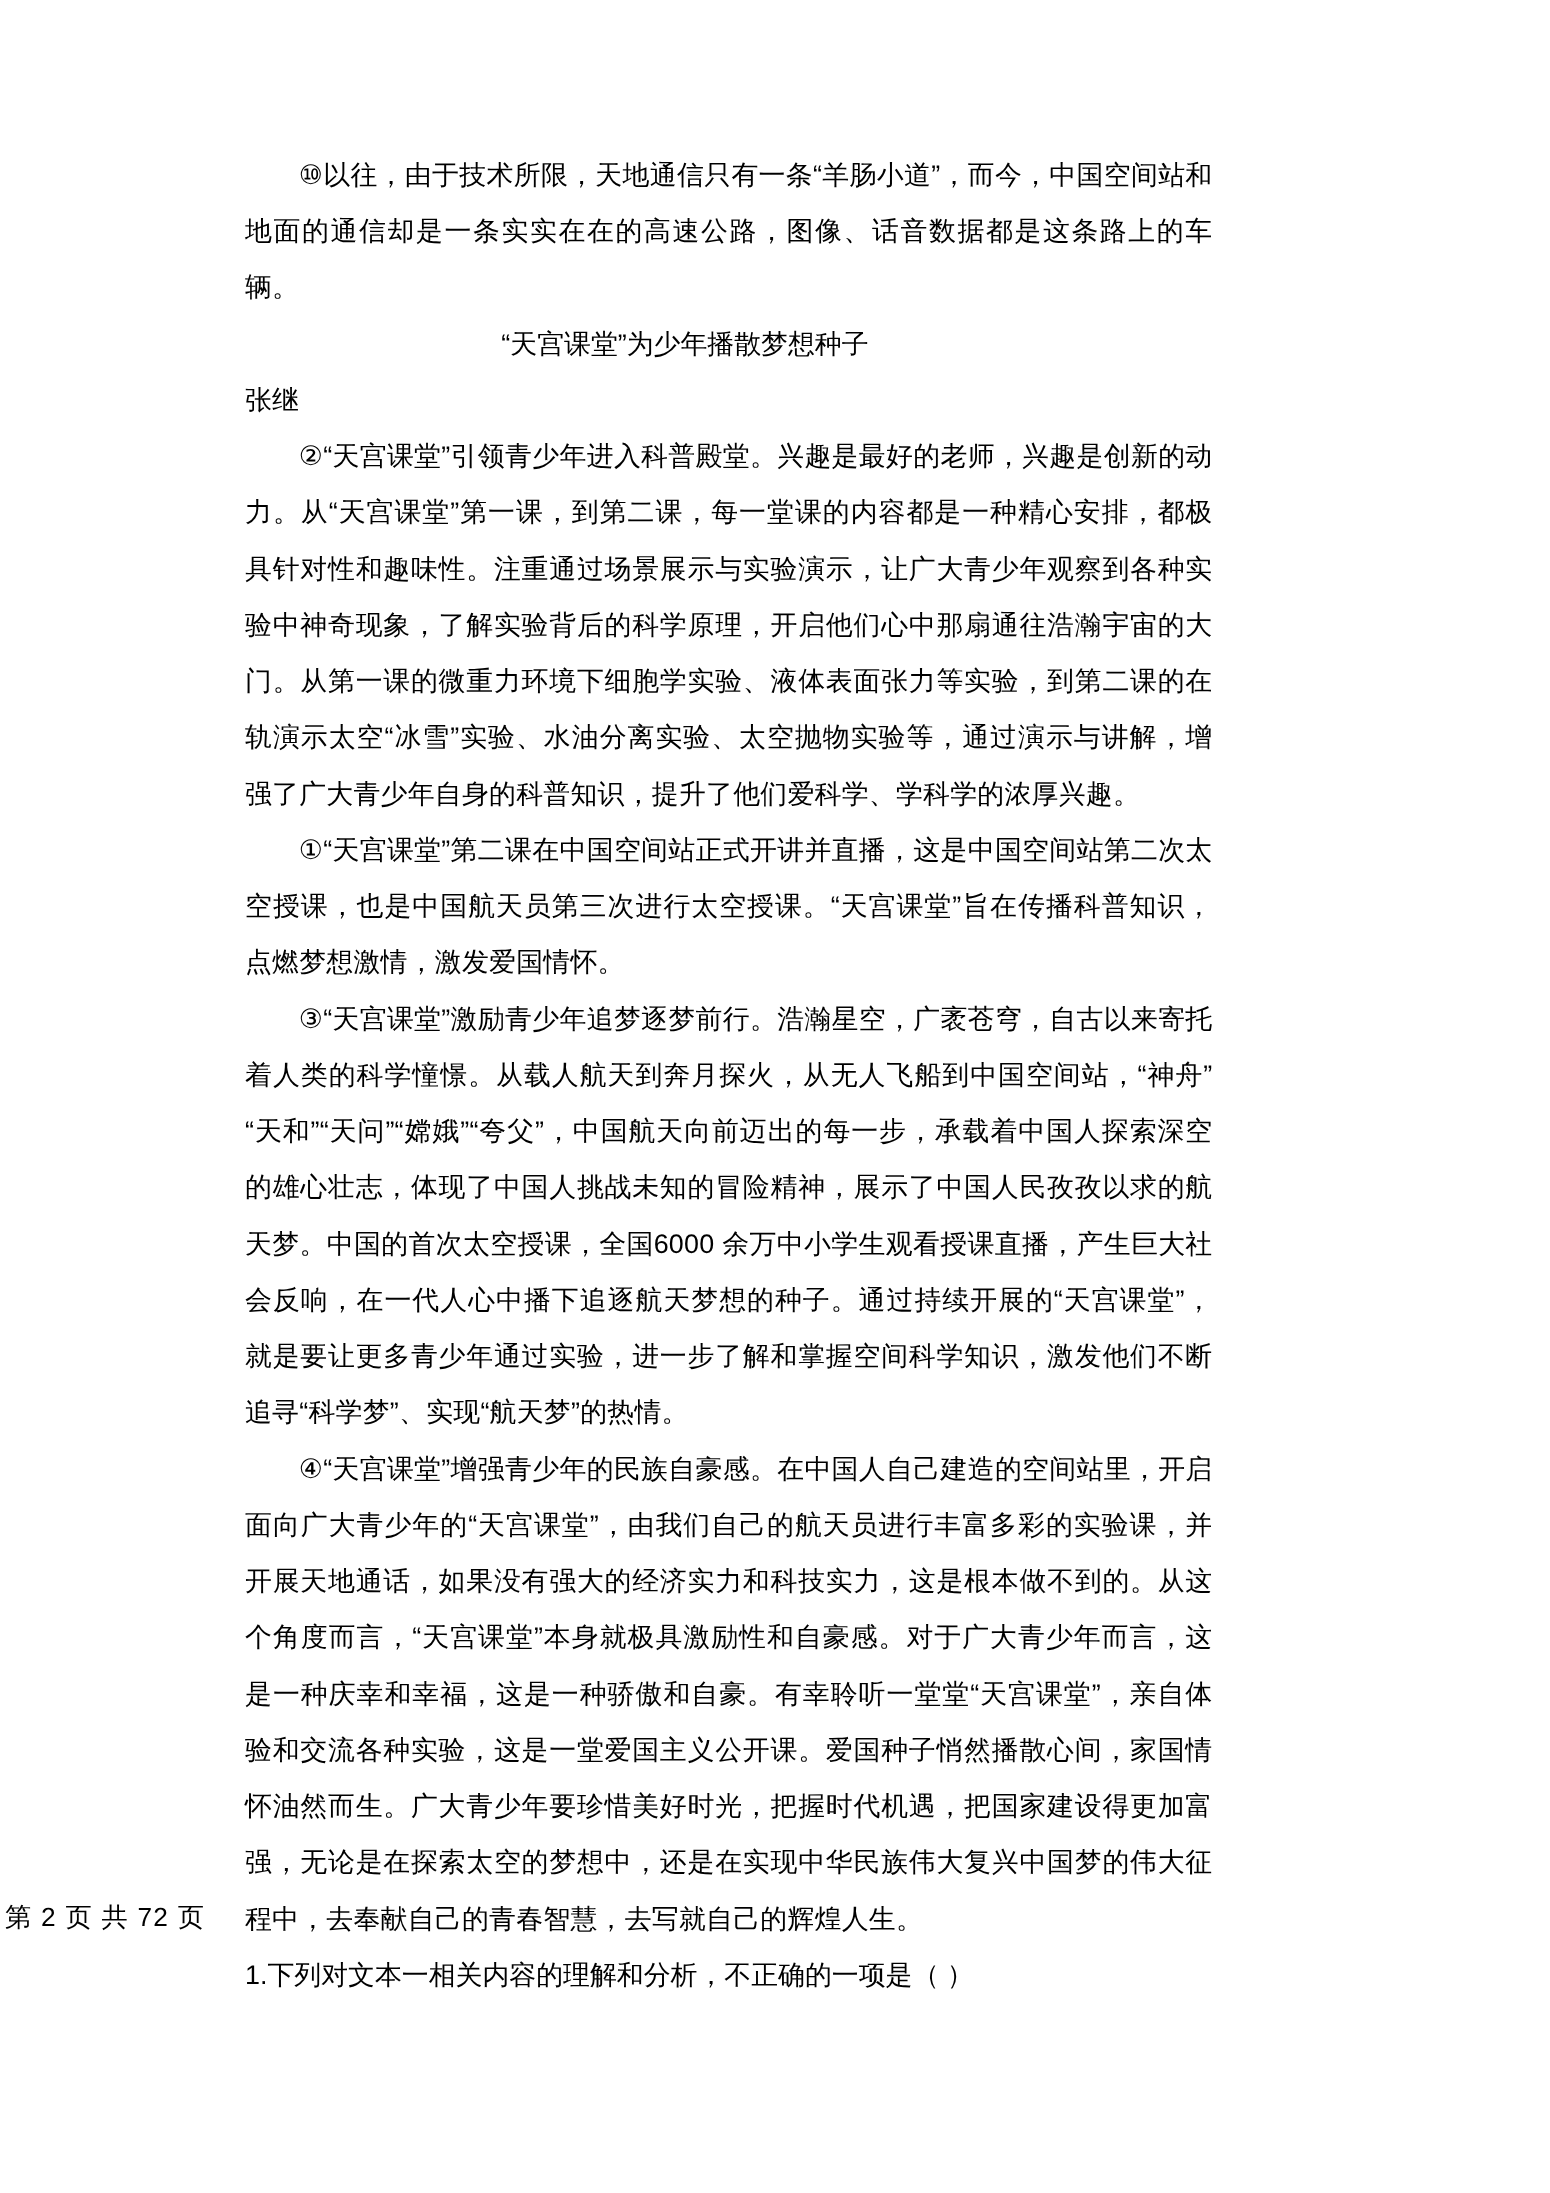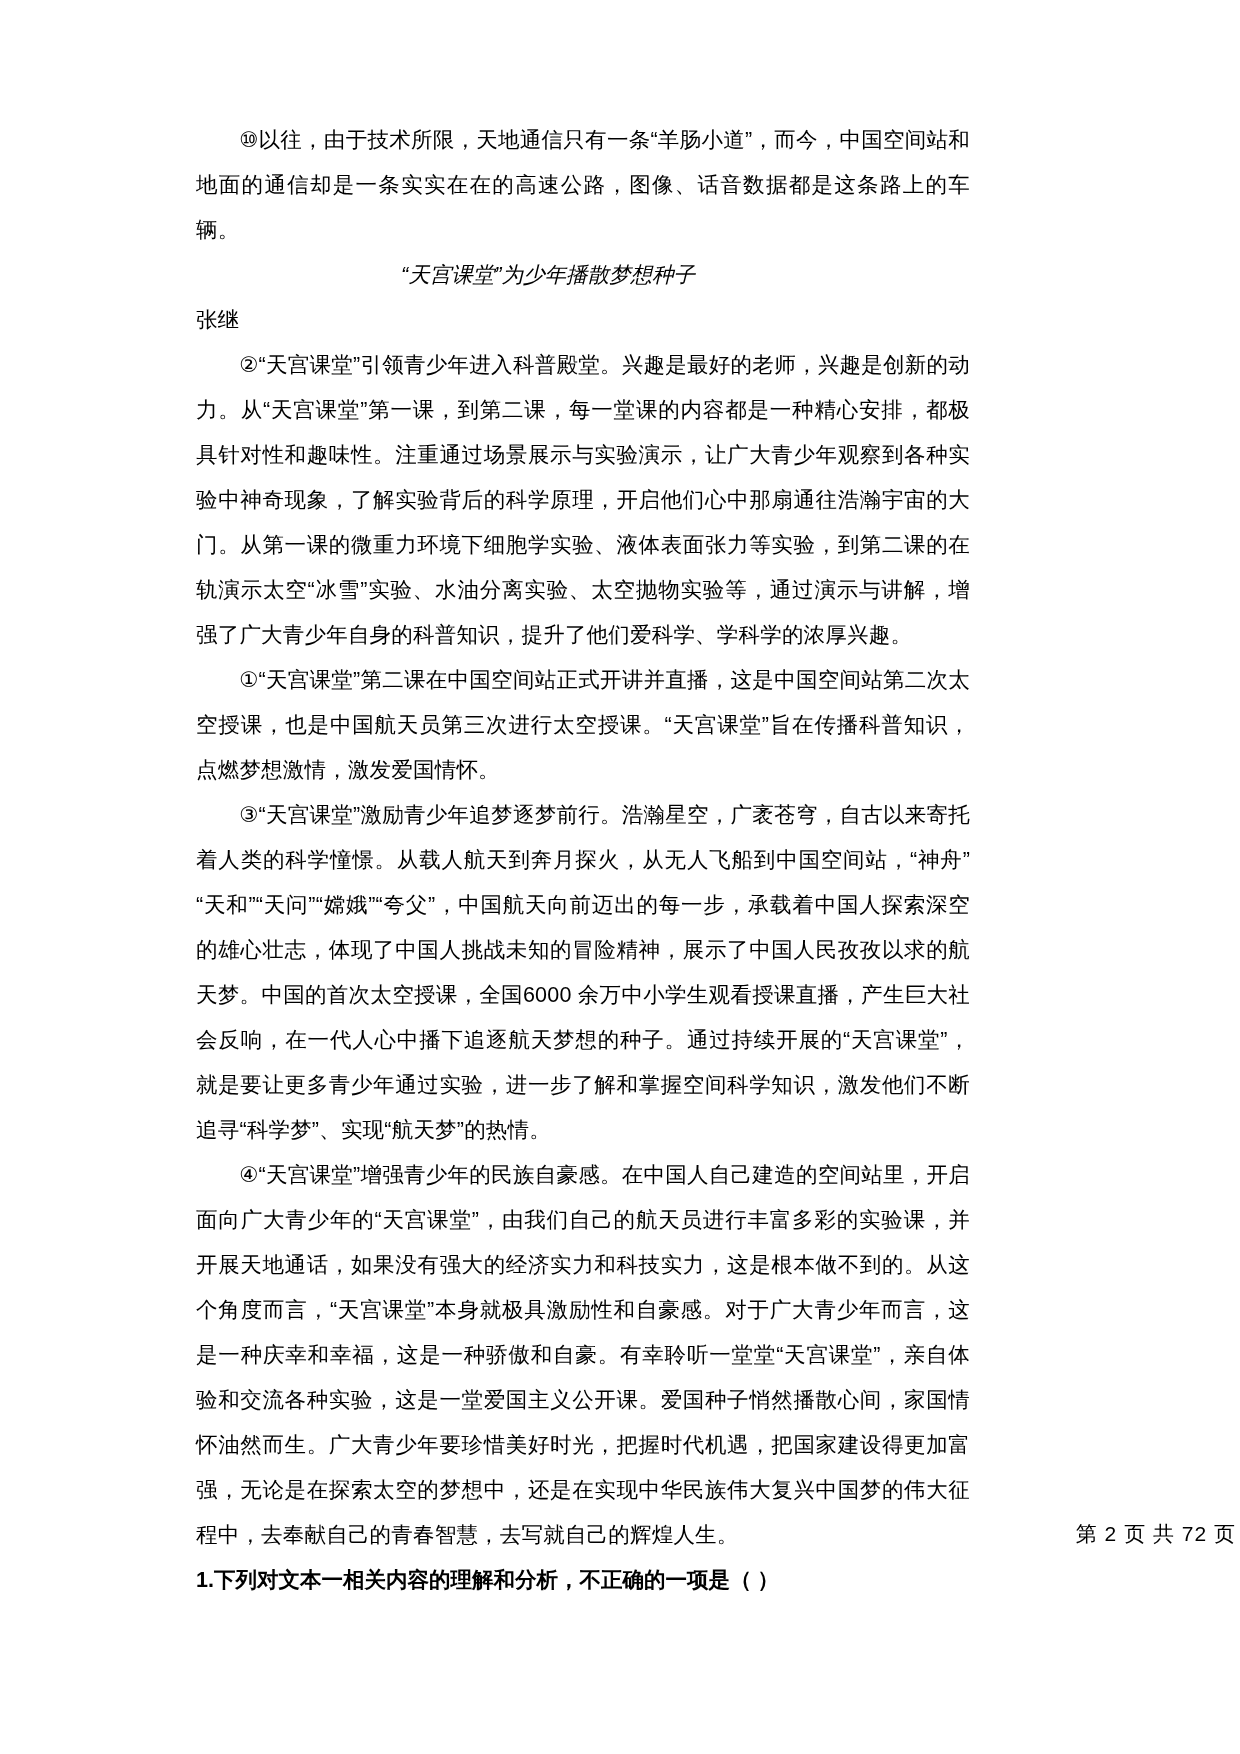--- a/index.html
+++ b/index.html
@@ -47,41 +47,39 @@
     margin: 0;
     text-align: right;
     padding-right: 4px;
   }
   .doc-title {
     font-size: 21.5px;
     line-height: 45px;
     margin: 0;
     text-align: center;
     padding-right: 70px;
-    font-style: italic;
   }
   .doc-author {
     font-size: 21.5px;
     line-height: 45px;
     margin: 0;
     padding-right: 70px;
   }
   .question {
     font-size: 21.5px;
     line-height: 45px;
     margin: 0;
     text-indent: 0;
-    font-weight: bold;
   }
   .footer {
     position: absolute;
     left: 0;
     right: 0;
     bottom: 206px;
-    text-align: right;
+    text-align: left;
     font-size: 21px;
     letter-spacing: 1px;
   }
   .footer-inner {
     display: inline-block;
     padding: 0 4px;
   }
 </style>
 </head>
 <body>

